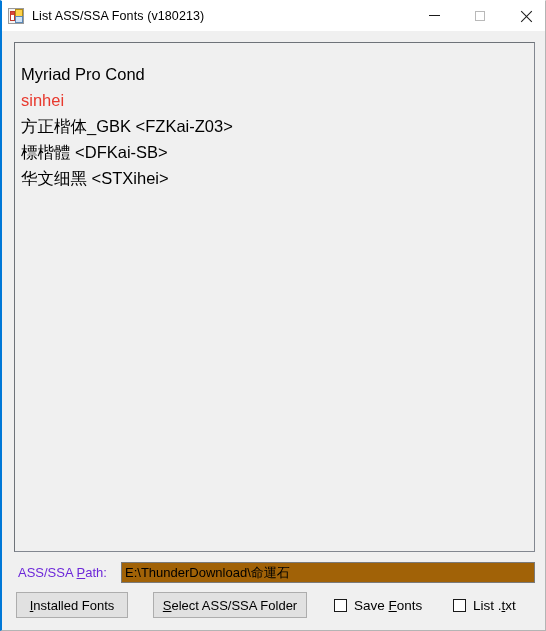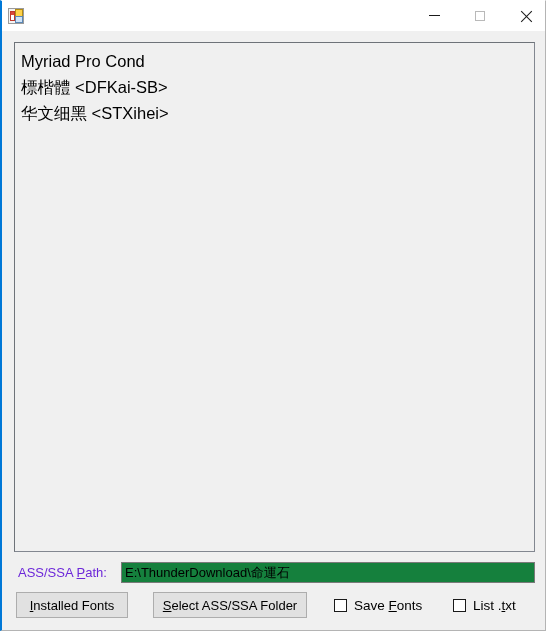--- a/index.html
+++ b/index.html
@@ -128,21 +128,21 @@
     left: 12px;
     top: 41px;
     width: 521px;
     height: 510px;
     box-sizing: border-box;
     background: #f0f0f0;
     border: 1px solid #828790;
     border-top-color: #6e7379;
     border-left-color: #6e7379;
     overflow: hidden;
-    padding: 5px 0 0 4px;
+    padding: 18px 0 0 4px;
   }
   .font-row {
     height: 26px;
     line-height: 26px;
     font-size: 16.5px;
     color: #000000;
     white-space: nowrap;
     padding-left: 2px;
   }
 
@@ -156,21 +156,21 @@
     white-space: nowrap;
   }
   #path-label u { text-decoration: underline; }
   #path-input {
     position: absolute;
     left: 119px;
     top: 561px;
     width: 414px;
     height: 21px;
     box-sizing: border-box;
-    background: #15803d;
+    background: #a16207;
     border: 1px solid #7a7a7a;
     font-family: "Liberation Sans", sans-serif;
     font-size: 13px;
     color: #000000;
     padding: 0 3px;
     outline: none;
   }
 
   .winbtn {
     position: absolute;
@@ -225,34 +225,37 @@
 
 <div id="window">
 
   <div id="titlebar">
     <span id="app-icon">
       <span class="ic-bg"></span>
       <span class="ic-red"></span>
       <span class="ic-yel"></span>
       <span class="ic-blue"></span>
     </span>
+    <span id="title-text">List ASS/SSA Fonts (v180213)</span>
   </div>
 
   <div class="wbtn" id="btn-min">
     <span class="gl-min"></span>
   </div>
   <div class="wbtn" id="btn-max">
     <span class="gl-max"></span>
   </div>
   <div class="wbtn" id="btn-close">
     <span class="gl-close"></span>
   </div>
 
   <div id="listbox">
     <div class="font-row"><span>Myriad Pro Cond</span></div>
+    <div class="font-row"><span style="color:#e8392e">sinhei</span></div>
+    <div class="font-row"><span>方正楷体_GBK &lt;FZKai-Z03&gt;</span></div>
     <div class="font-row"><span>標楷體 &lt;DFKai-SB&gt;</span></div>
     <div class="font-row"><span>华文细黑 &lt;STXihei&gt;</span></div>
   </div>
 
   <div id="path-label"><span>ASS/SSA </span><u>P</u><span>ath:</span></div>
   <input id="path-input" type="text" value="E:\ThunderDownload\命運石" style="">
 
   <button class="winbtn" id="btn-installed-fonts">
       <span><u>I</u><span>nstalled Fonts</span></span>
     </button>

